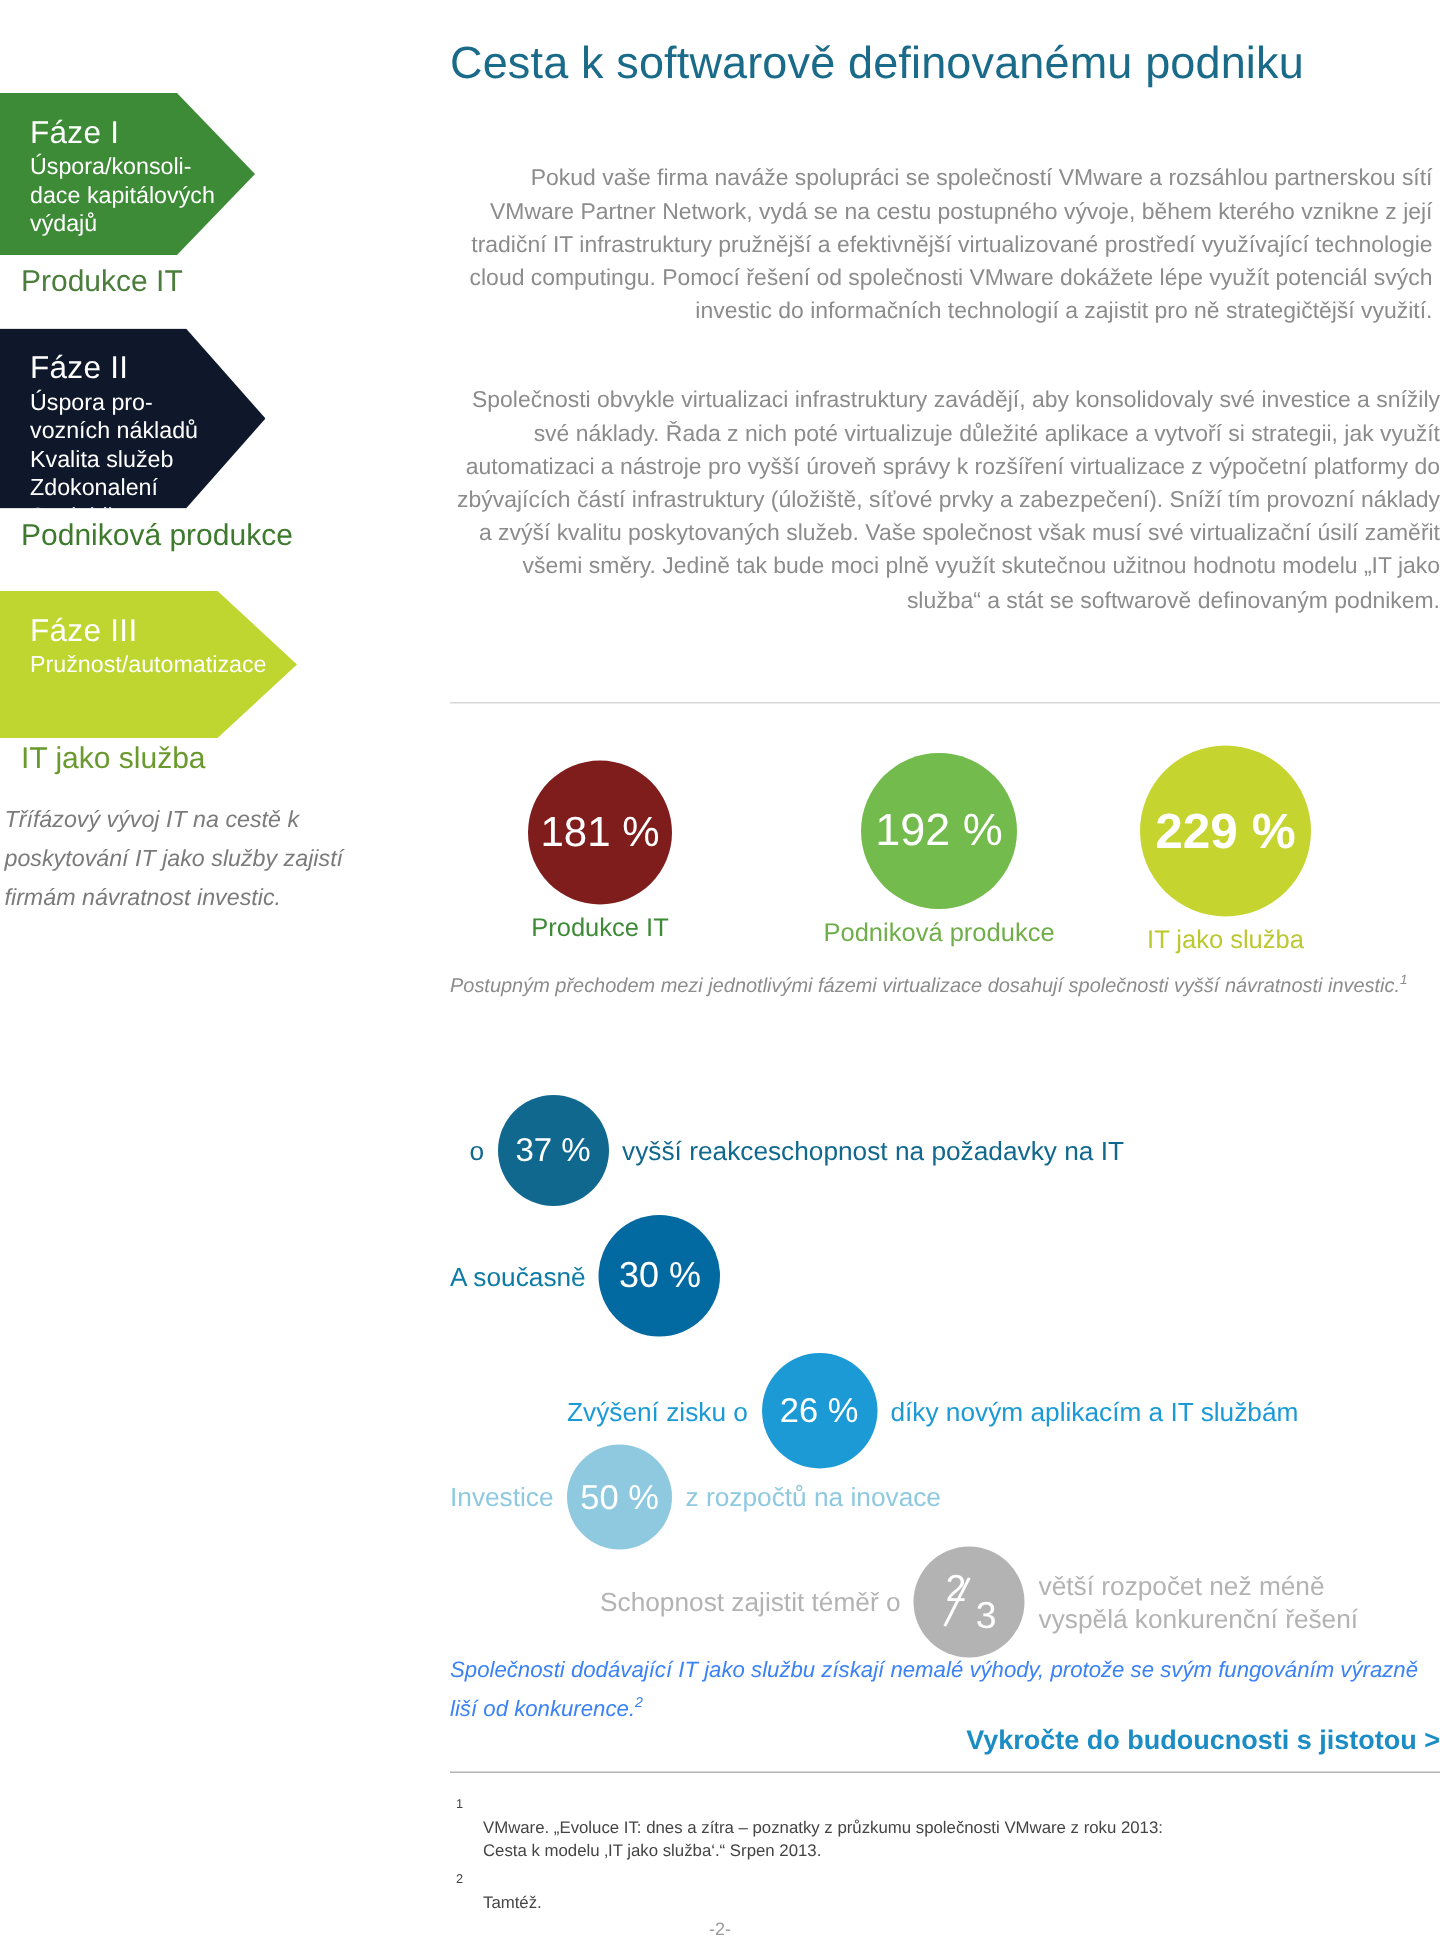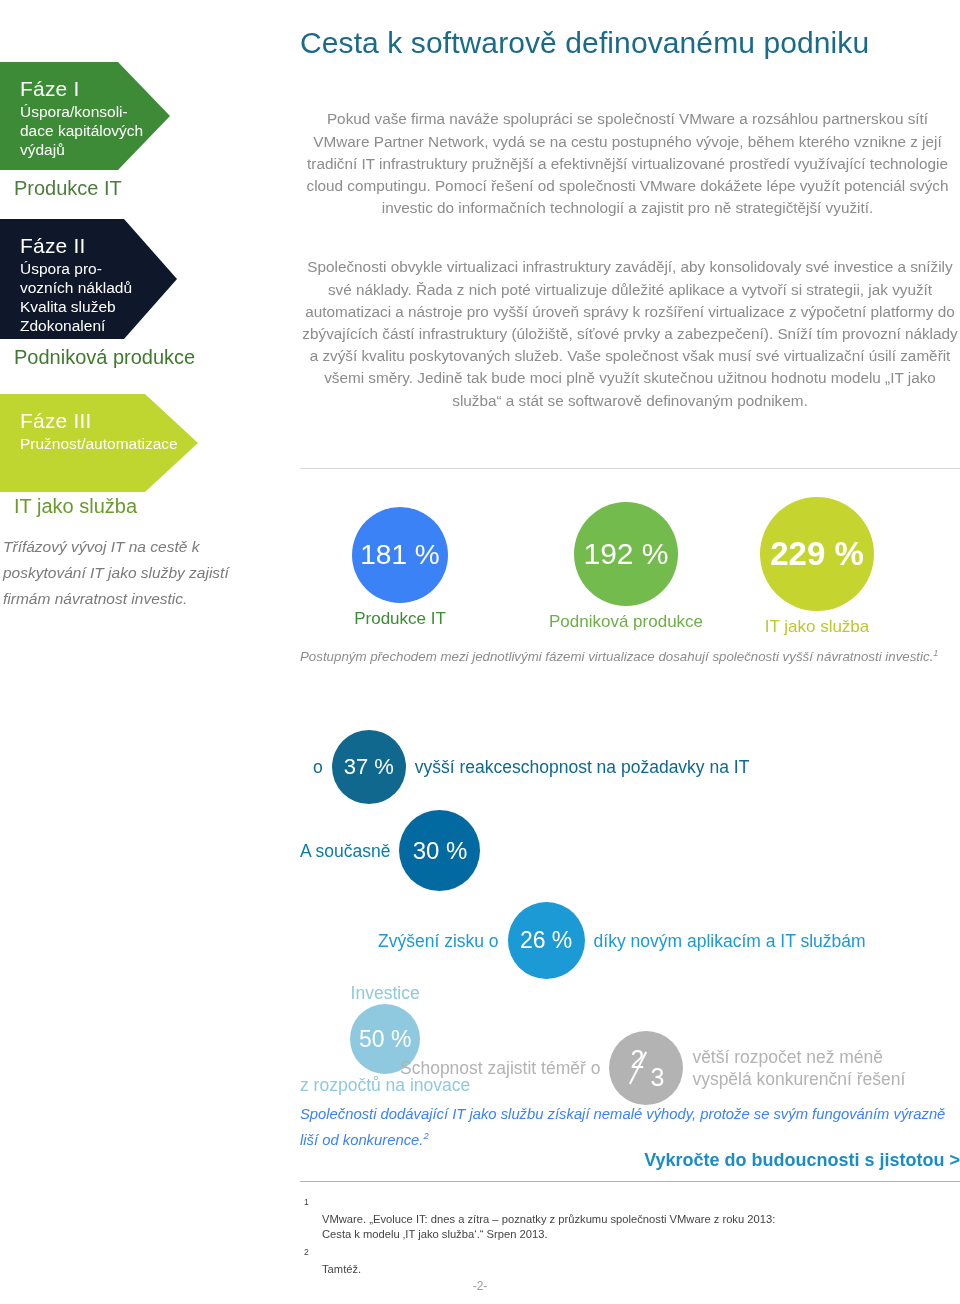--- a/index.html
+++ b/index.html
@@ -96,21 +96,21 @@
     font-weight: 400;
     letter-spacing: .1px;
   }
 
   .body-para {
     position: absolute;
     width: 655px;
     font-size: 15.3px;
     line-height: 22.2px;
     color: #8c8c8c;
-    text-align: center;
+    text-align: right;
   }
   #intro-para { left: 0; top: 93px; }
   #second-para { left: 0; top: 241px; width: 660px; }
 
   #divider-top {
     position: absolute;
     left: 0; top: 468px;
     width: 660px; height: 1px;
     background: #d8d8d8;
   }
@@ -132,21 +132,21 @@
     align-items: center;
     justify-content: center;
     font-weight: 400;
   }
   .roi-name {
     font-size: 17px;
     margin-top: 6px;
     white-space: nowrap;
   }
   #roi-item-0 { left: 52px; top: 10px; }
-  #roi-item-0 .roi-circle { width: 96px; height: 96px; background: #3b82f6; font-size: 28px; margin: 0 auto; text-align: center; }
+  #roi-item-0 .roi-circle { width: 96px; height: 96px; background: #7f1d1d; font-size: 28px; margin: 0 auto; text-align: center; }
   #roi-item-0 .roi-name { color: #3d8b36; }
 
   #roi-item-1 { left: 249px; top: 5px; }
   #roi-item-1 .roi-circle { width: 104px; height: 104px; background: #74bb4d; font-size: 30px; margin: 0 auto; }
   #roi-item-1 .roi-name { color: #6fae48; }
 
   #roi-item-2 { left: 460px; top: 0px; }
   #roi-item-2 .roi-circle { width: 114px; height: 114px; background: #c6d430; font-size: 33px; margin: 0 auto; font-weight: bold; }
   #roi-item-2 .roi-name { color: #bcc830; }
 
@@ -196,21 +196,21 @@
   #stat-row-0 .stat-pre, #stat-row-0 .stat-post { color: #10688f; }
 
   #stat-row-1 { left: 0px; top: 80px; }
   #stat-row-1 .stat-bubble { width: 81px; height: 81px; background: #0369a1; font-size: 24px; }
   #stat-row-1 .stat-pre, #stat-row-1 .stat-post { color: #0d7ba5; }
 
   #stat-row-2 { left: 78px; top: 172px; }
   #stat-row-2 .stat-bubble { width: 77px; height: 77px; background: #1b9ad6; font-size: 23px; }
   #stat-row-2 .stat-pre, #stat-row-2 .stat-post { color: #1b9ad6; }
 
-  #stat-row-3 { left: 0px; top: 252px; flex-direction: column; }
+  #stat-row-3 { left: 0px; top: 233px; }
   #stat-row-3 .stat-bubble { width: 70px; height: 70px; background: #8ec9e0; font-size: 23px; }
   #stat-row-3 .stat-pre, #stat-row-3 .stat-post { color: #8ec9e0; }
 
   #stat-row-4 { left: 100px; top: 301px; }
   #stat-row-4 .stat-bubble { width: 74px; height: 74px; background: #b3b3b3; font-size: 25px; }
   #stat-row-4 .stat-pre, #stat-row-4 .stat-post { color: #b3b3b3; }
   .frac { display: inline-block; position: relative; width: 36px; height: 40px; }
   .frac .num { position: absolute; left: 2px; top: -3px; }
   .frac .bar { position: absolute; left: 9px; top: 2px; width: 2px; height: 36px;
                background: #ffffff; transform: rotate(27deg); transform-origin: center; }

